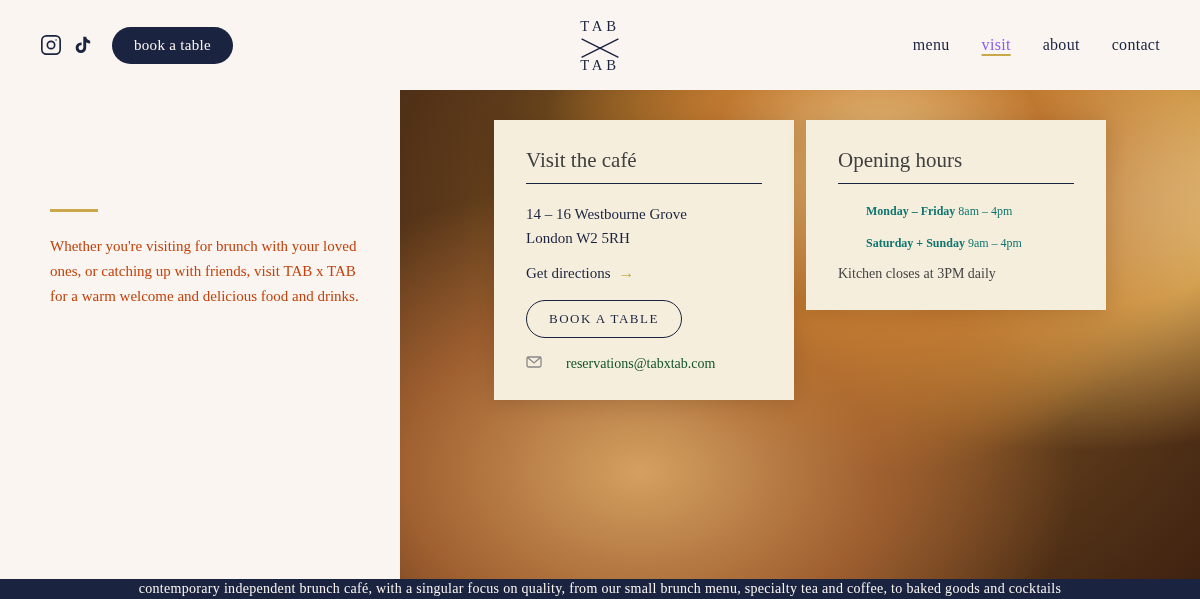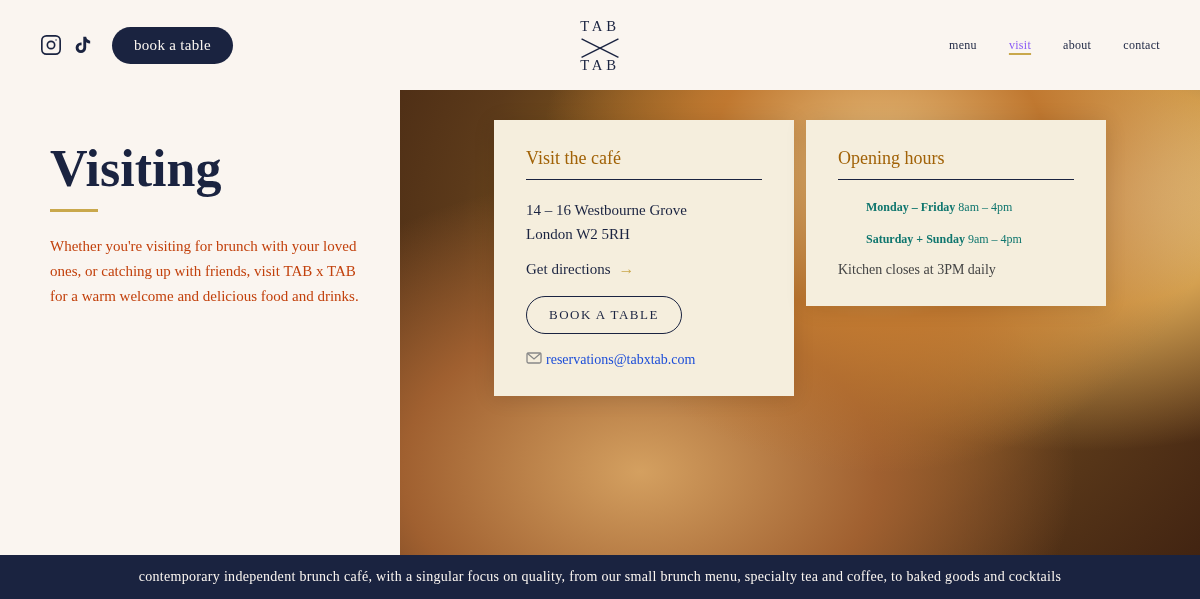--- a/index.html
+++ b/index.html
@@ -56,21 +56,21 @@
       color: #1a2340;
     }
     nav {
       display: flex;
       align-items: center;
       gap: 32px;
     }
     nav a {
       text-decoration: none;
       color: #1a2340;
-      font-size: 12px;
+      font-size: 16px;
       font-family: Georgia, serif;
       letter-spacing: 0.3px;
     }
     nav a.active {
       color: #8b5cf6;
       text-decoration: underline;
       text-underline-offset: 4px;
       text-decoration-color: #c9a84c;
       text-decoration-thickness: 2px;
     }
@@ -157,23 +157,23 @@
       background: #f5eedd;
       padding: 28px 32px 28px 32px;
       min-width: 300px;
       max-width: 320px;
       box-shadow: 0 2px 20px rgba(0,0,0,0.12);
     }
     .info-card + .info-card {
       margin-left: 12px;
     }
     .card-title {
-      font-size: 18px;
+      font-size: 21px;
       font-weight: normal;
-      color: #a16207;
+      color: #404040;
       font-family: Georgia, serif;
       padding-bottom: 10px;
       border-bottom: 1.5px solid #1a2340;
       margin-bottom: 18px;
     }
     .address-text {
       font-size: 15px;
       color: #1a2340;
       line-height: 1.6;
       font-family: Georgia, serif;
@@ -204,22 +204,22 @@
       letter-spacing: 1.5px;
       color: #1a2340;
       background: transparent;
       cursor: pointer;
       margin-bottom: 18px;
       text-transform: uppercase;
     }
     .email-row {
       display: flex;
       align-items: center;
-      gap: 4px;
-      color: #1d4ed8;
+      gap: 24px;
+      color: #14532d;
       font-size: 14px;
       font-family: Georgia, serif;
     }
     .email-icon {
       font-size: 14px;
       color: #888;
     }
 
     
     .hours-row {
@@ -238,21 +238,21 @@
       color: #444;
       font-family: Georgia, serif;
       margin-top: 12px;
     }
 
     
     .footer-banner {
       background: #1a2340;
       color: #faf5f0;
       text-align: center;
-      padding: 14px 40px;
+      padding: 2px 40px;
       font-size: 14px;
       font-family: Georgia, serif;
       letter-spacing: 0.3px;
       position: absolute;
       bottom: 0;
       left: 0;
       right: 0;
       z-index: 20;
     }
 
@@ -301,21 +301,21 @@
     <a href="#" class="active">visit</a>
     <a href="#">about</a>
     <a href="#">contact</a>
   </nav>
 </header>
 
 <div class="main-section">
 
   <div class="left-panel">
     <h1 class="page-heading">
-      <span>Visiting</span><br>
+      <br>
     </h1>
     <div class="heading-underline"></div>
     <p class="page-description">Whether you're visiting for brunch with your loved ones, or catching up with friends, visit TAB x TAB for a warm welcome and delicious food and drinks.</p>
   </div>
 
   <div class="photo-area">
     <div class="photo-bg"></div>
 
     <div class="cards-overlay">
 

